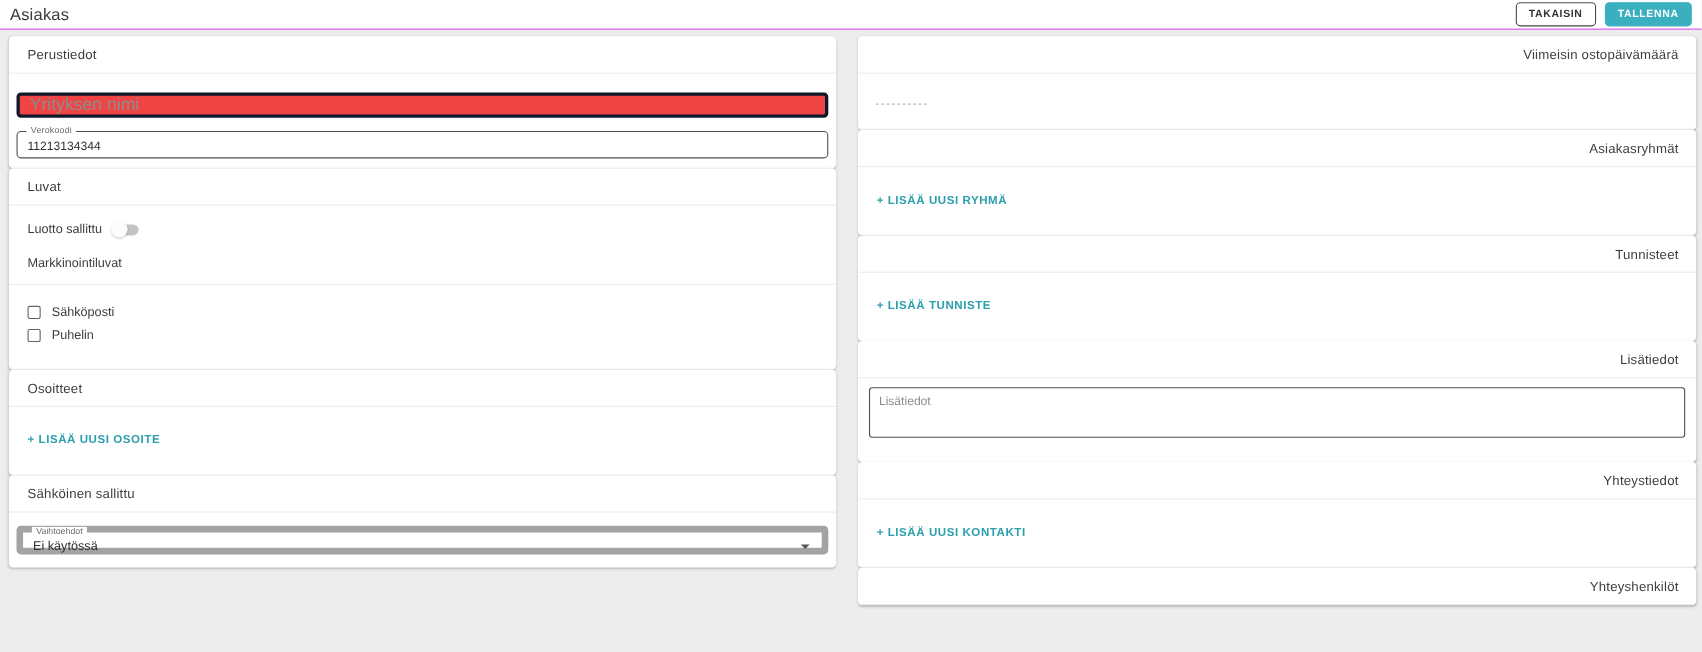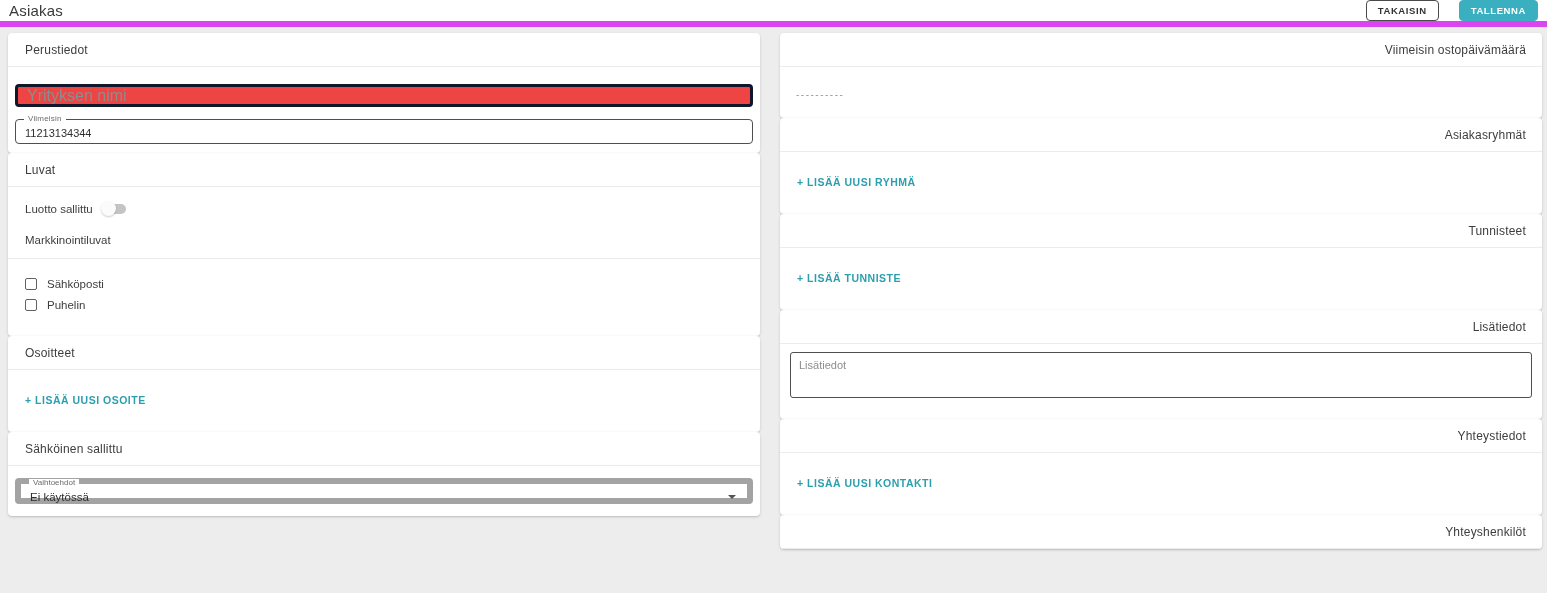--- a/index.html
+++ b/index.html
@@ -7,33 +7,33 @@
   body {
     background: #ededed;
     font-family: "Liberation Sans", sans-serif;
     color: #3d3d3d;
   }
 
   
   .topbar {
     height: 27px;
     background: #ffffff;
-    border-bottom: 6px solid #d946ef;
+    border-bottom: 1px solid #d946ef;
     display: flex;
     align-items: center;
     justify-content: space-between;
     padding: 0 9px;
   }
   .page-title {
     font-size: 15px;
     font-weight: 500;
     color: #3a3a3a;
     letter-spacing: 0.2px;
   }
-  .topbar-actions { display: flex; gap: 20px; align-items: center; justify-content: space-between; }
+  .topbar-actions { display: flex; gap: 8px; align-items: center; justify-content: space-between; }
   .btn {
     font-family: "Liberation Sans", sans-serif;
     font-size: 9.5px;
     font-weight: 600;
     letter-spacing: 0.6px;
     padding: 5px 11px;
     border-radius: 4px;
     cursor: pointer;
     line-height: 1;
   }
@@ -241,21 +241,21 @@
 
 <div class="content">
 
   <div class="col-left">
 
     <section class="card">
       <div class="card-header">Perustiedot</div>
       <div class="basic-body">
         <input class="text-input" type="text" placeholder="Yrityksen nimi" style="">
         <div class="outlined-field">
-          <span class="float-label">Viimeisin</span>
+          <span class="float-label">Verokoodi</span>
           <input type="text" value="11213134344" style="">
         </div>
       </div>
     </section>
 
     <section class="card">
       <div class="card-header">Luvat</div>
       <div class="perm-top">
         <div class="toggle-row">
           <span class="toggle-label">Luotto sallittu</span>

